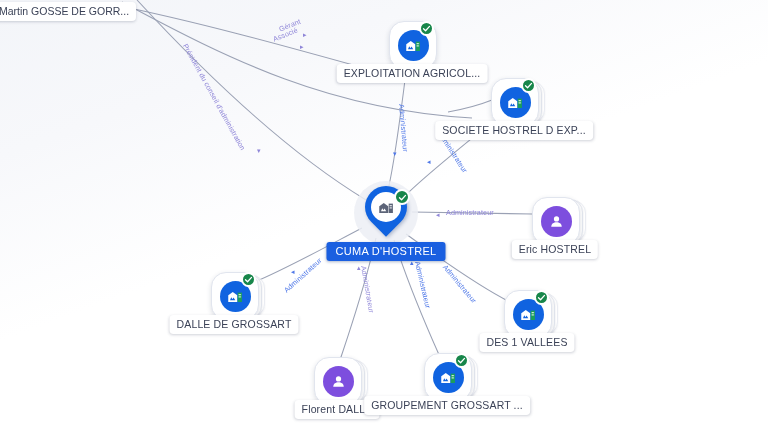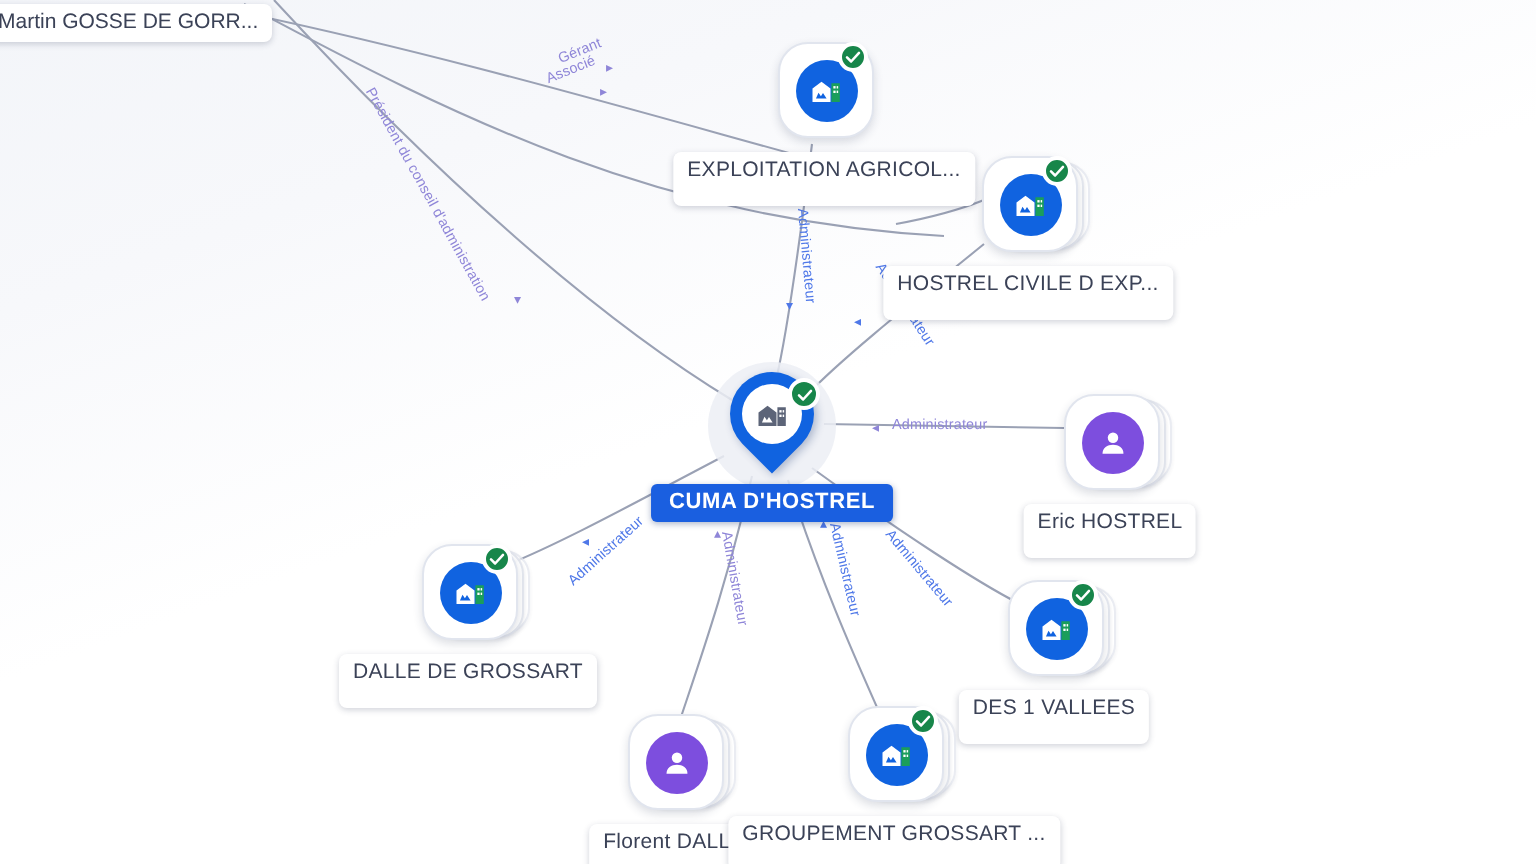--- a/index.html
+++ b/index.html
@@ -77,27 +77,27 @@
     background: #17864a;
     border: 2px solid #ffffff;
     display: flex;
     align-items: center;
     justify-content: center;
     box-sizing: border-box;
   }
   .node-label {
     position: absolute;
     transform: translate(-50%, 0);
-    top: 32px;
+    top: 20px;
     white-space: nowrap;
     background: #ffffff;
     color: #3b4257;
     font-size: 10.5px;
     letter-spacing: .15px;
-    padding: 3px 7px 12px 7px;
+    padding: 3px 7px 4px 7px;
     border-radius: 4px;
     box-shadow: 0 1px 3px rgba(40,50,80,.22);
   }
 
   
   .node.selected .halo {
     position: absolute;
     left: -32px; top: -32px;
     width: 64px; height: 64px;
     border-radius: 50%;
@@ -129,21 +129,21 @@
     justify-content: center;
   }
   .selected-label {
     position: absolute;
     transform: translate(-50%, 0);
     top: 29px;
     white-space: nowrap;
     background: #1a5fe0;
     color: #ffffff;
     font-size: 11px;
-    font-weight: bold;
+    font-weight: normal;
     letter-spacing: .3px;
     padding: 3px 9px 4px 9px;
     border-radius: 3px;
     box-shadow: 0 1px 3px rgba(20,50,110,.35);
   }
 
   
   .edge-label-chip {
     position: absolute;
     white-space: nowrap;
@@ -269,21 +269,21 @@
             <path d="M5.3 17.6 L7.0 13.8 L8.6 16.2 L10.0 14.0 L12.4 17.6 Z" fill="#1063e0"></path>
           </svg>
         </div>
       </div>
       <div class="node-badge">
         <svg width="9" height="9" viewBox="0 0 24 24" aria-hidden="true">
           <path d="M4 12.5 L9.5 18 L20 6.5" stroke="#ffffff" stroke-width="3.4" fill="none" stroke-linecap="round" stroke-linejoin="round"></path>
         </svg>
       </div>
     </div>
-    <div class="node-label">HOSTREL CIVILE D EXP...</div>
+    <div class="node-label">SOCIETE HOSTREL D EXP...</div>
   </div>
 
   <div class="node selected" style="left:386px; top:213px;">
     <div class="halo"></div>
     <div class="pin">
       <div class="pin-body"></div>
       <div class="pin-inner">
         <svg width="18" height="18" viewBox="0 0 24 24" aria-hidden="true">
           <path d="M3 20 L3 11 L9 6.5 L15 11 L15 20 Z" fill="#5c6478"></path>
           <rect x="15.6" y="7.5" width="5.6" height="12.5" fill="#5c6478"></rect>

